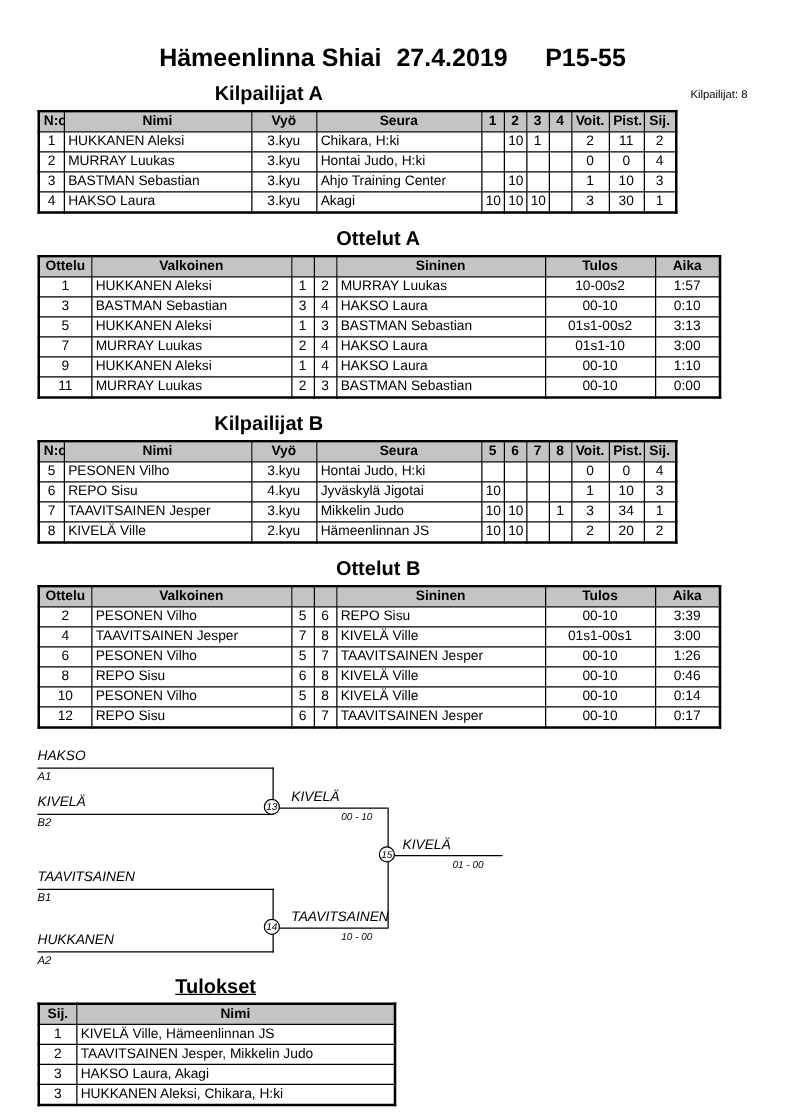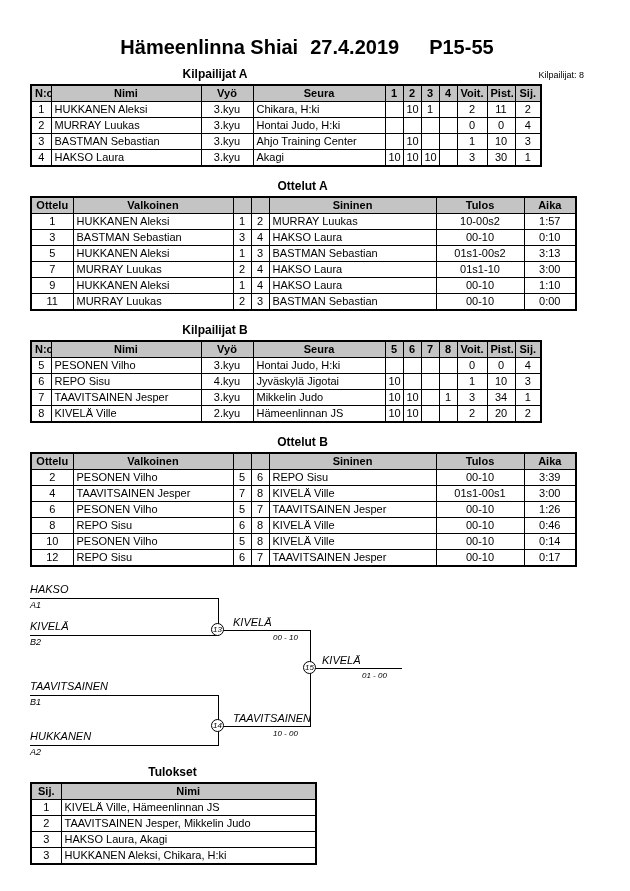--- a/index.html
+++ b/index.html
@@ -1,32 +1,32 @@
 <!DOCTYPE html>
 <html style="--table-header-bg: #c4c4c4; --border: #000000; --background: #ffffff;"><head>
 <meta charset="utf-8">
 <style>
   * { box-sizing: border-box; margin: 0; padding: 0; }
   html, body { background: #ffffff; }
   body {
     width: 630px; height: 891px; overflow: hidden;
     font-family: "Liberation Sans", sans-serif; color: #000;
   }
-  .page { position: relative; width: 630px; height: 780px; padding: 36px 46px 0 30px; }
+  .page { position: relative; width: 630px; height: 780px; padding: 36px 32px 0 30px; }
 
   h1.title { text-align: center; font-size: 20px; font-weight: bold; white-space: nowrap; }
   h1.title .t-date { margin-left: 12px; }
   h1.title .t-cat  { margin-left: 30px; }
 
   .heading-row { position: relative; margin: 8px 0 3px 0; }
   .heading-row.mt-lg { margin-top: 12px; }
-  h2.sec { font-size: 12px; font-weight: bold; text-align: center; }
+  h2.sec { font-size: 16px; font-weight: bold; text-align: center; }
   .pool-head   { width: 370px; }
   .match-head  { width: 545px; }
-  .results-head{ width: 285px; margin-bottom: 3px; }
+  .results-head{ width: 285px; margin-bottom: 3px; text-decoration: underline; }
   .count-label { position: absolute; right: 0; top: 3px; font-size: 9px; font-weight: normal; }
 
   table { border-collapse: collapse; table-layout: fixed; border: 2px solid #000; background: #fff; }
   table.pool    { width: 510px; }
   table.matches { width: 545px; }
   table.results { width: 285px; }
   th, td {
     border: 1px solid #000; font-size: 11px; height: 15px; line-height: 13px;
     padding: 1px 3px; overflow: hidden; white-space: nowrap;
   }

